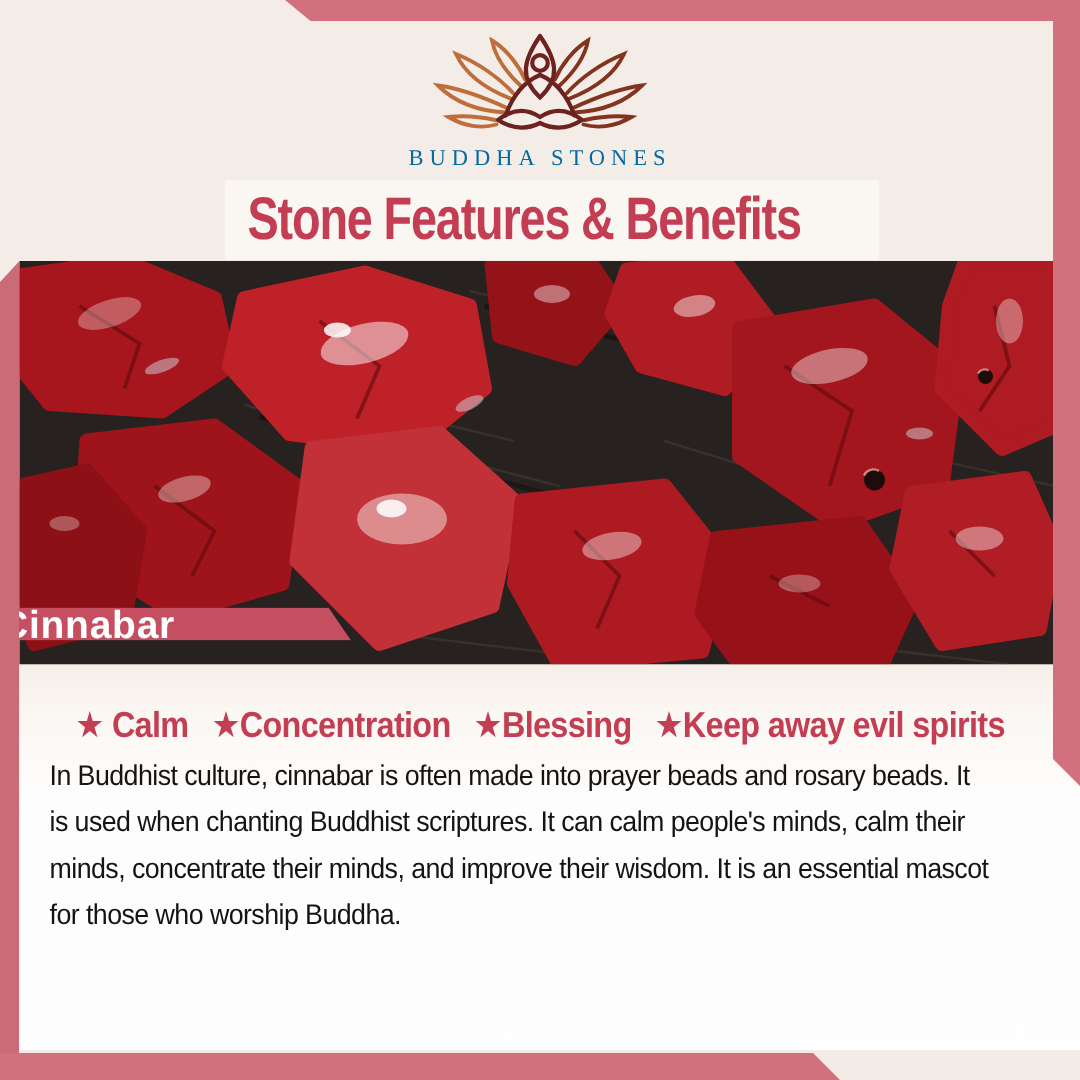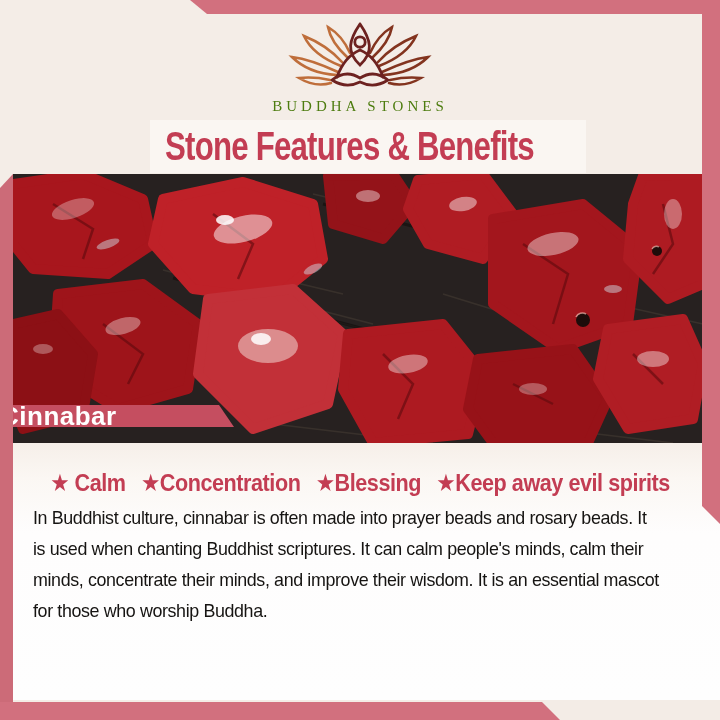--- a/index.html
+++ b/index.html
@@ -11,21 +11,21 @@
   }
   *{margin:0;padding:0;box-sizing:border-box;}
   html,body{width:720px;height:720px;}
   body{font-family:"Liberation Sans","DejaVu Sans",sans-serif;background:#fff;}
   .canvas{position:relative;width:720px;height:720px;background:var(--cream);overflow:hidden;}
 
   
   .logo-wrap{position:absolute;top:20px;left:0;width:720px;display:flex;justify-content:center;}
   .brand-name{position:absolute;top:98px;left:0;width:720px;text-align:center;
     font-family:"Liberation Serif","DejaVu Serif",serif;font-size:15px;letter-spacing:4px;
-    color:#4d7c0f;font-weight:500;}
+    color:#0369a1;font-weight:500;}
 
   
   .title-box{position:absolute;left:150px;top:120px;width:436px;height:53px;
     background:#faf6f2;display:flex;align-items:center;justify-content:flex-end;}
   .title-text{color:var(--title-red);font-weight:bold;font-size:40px;letter-spacing:-1px;
     transform:scaleX(.78);transform-origin:center;white-space:nowrap;}
 
   
   .photo{position:absolute;left:13px;top:174px;width:690px;height:269px;overflow:hidden;background:#272120;}
 

